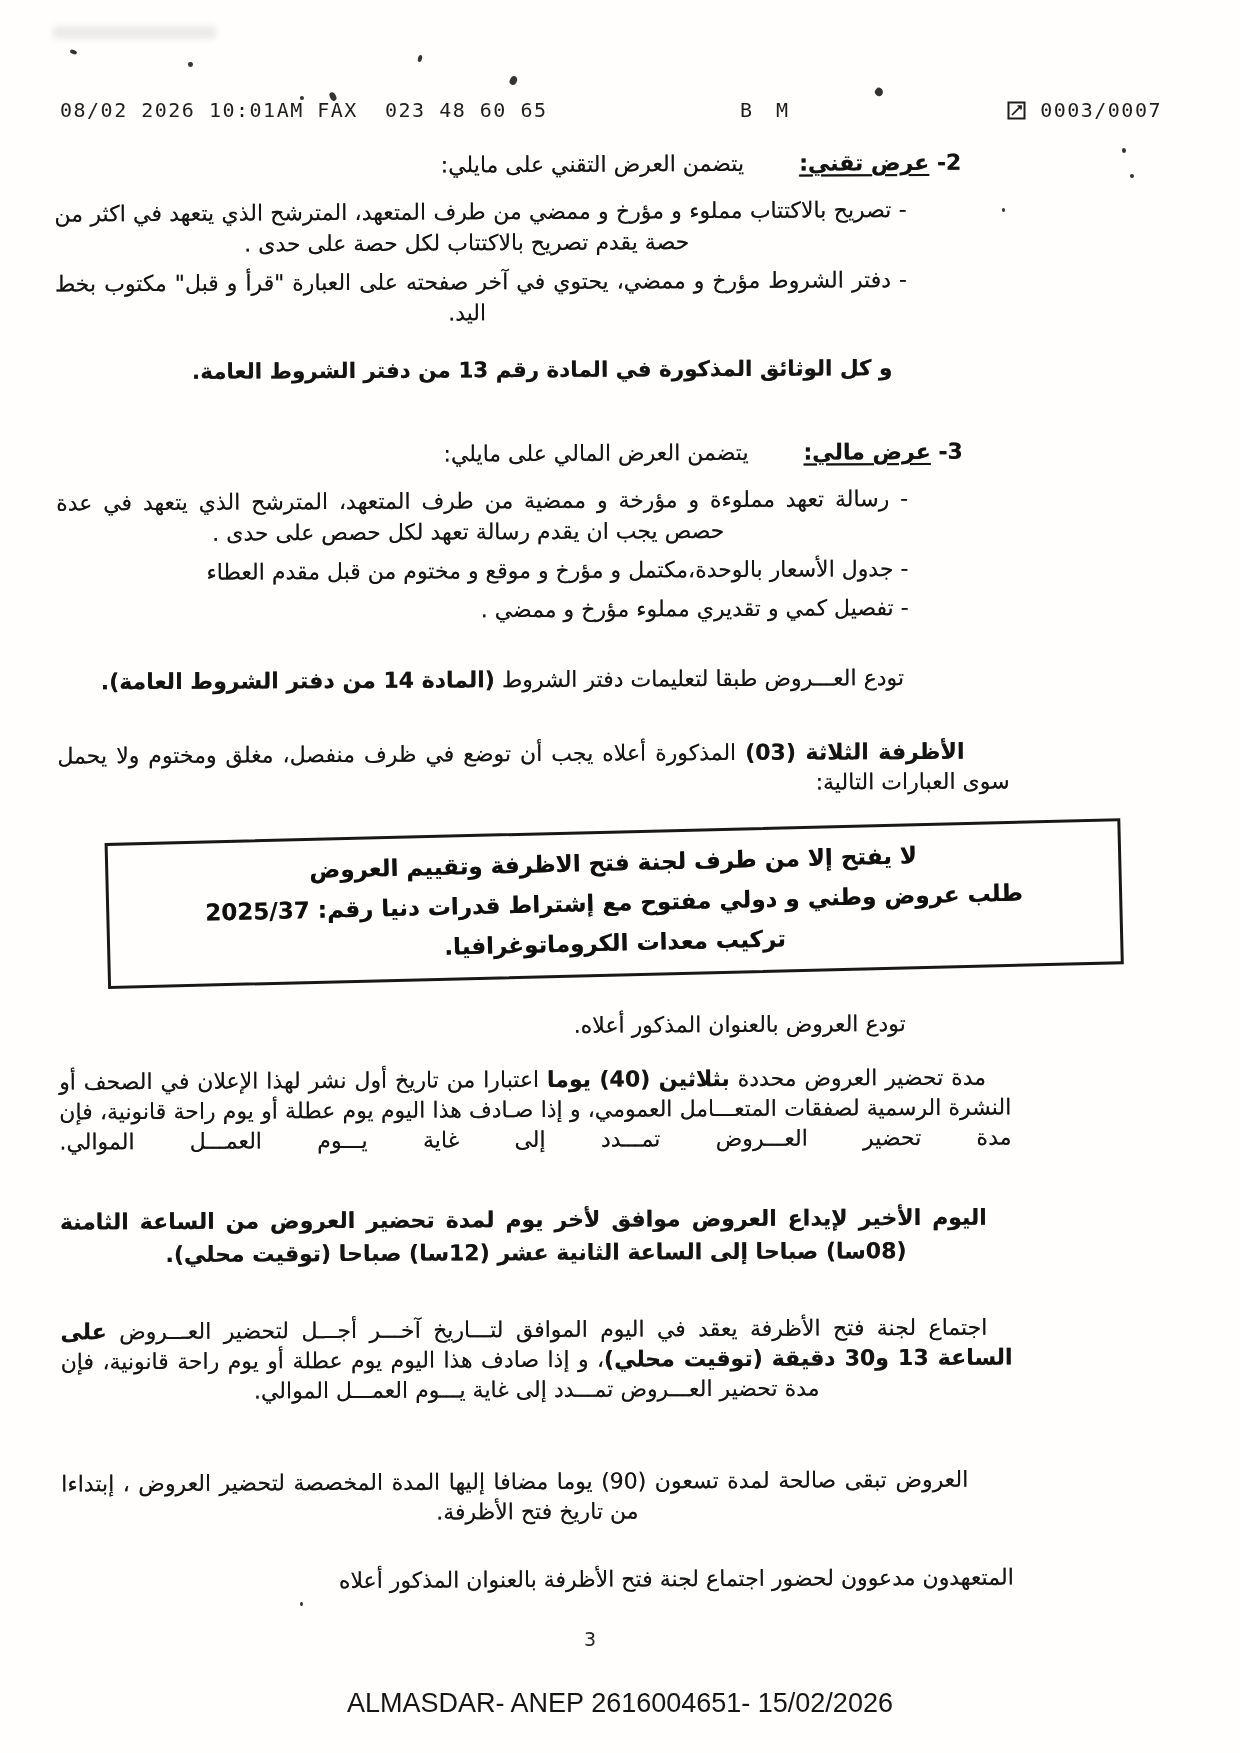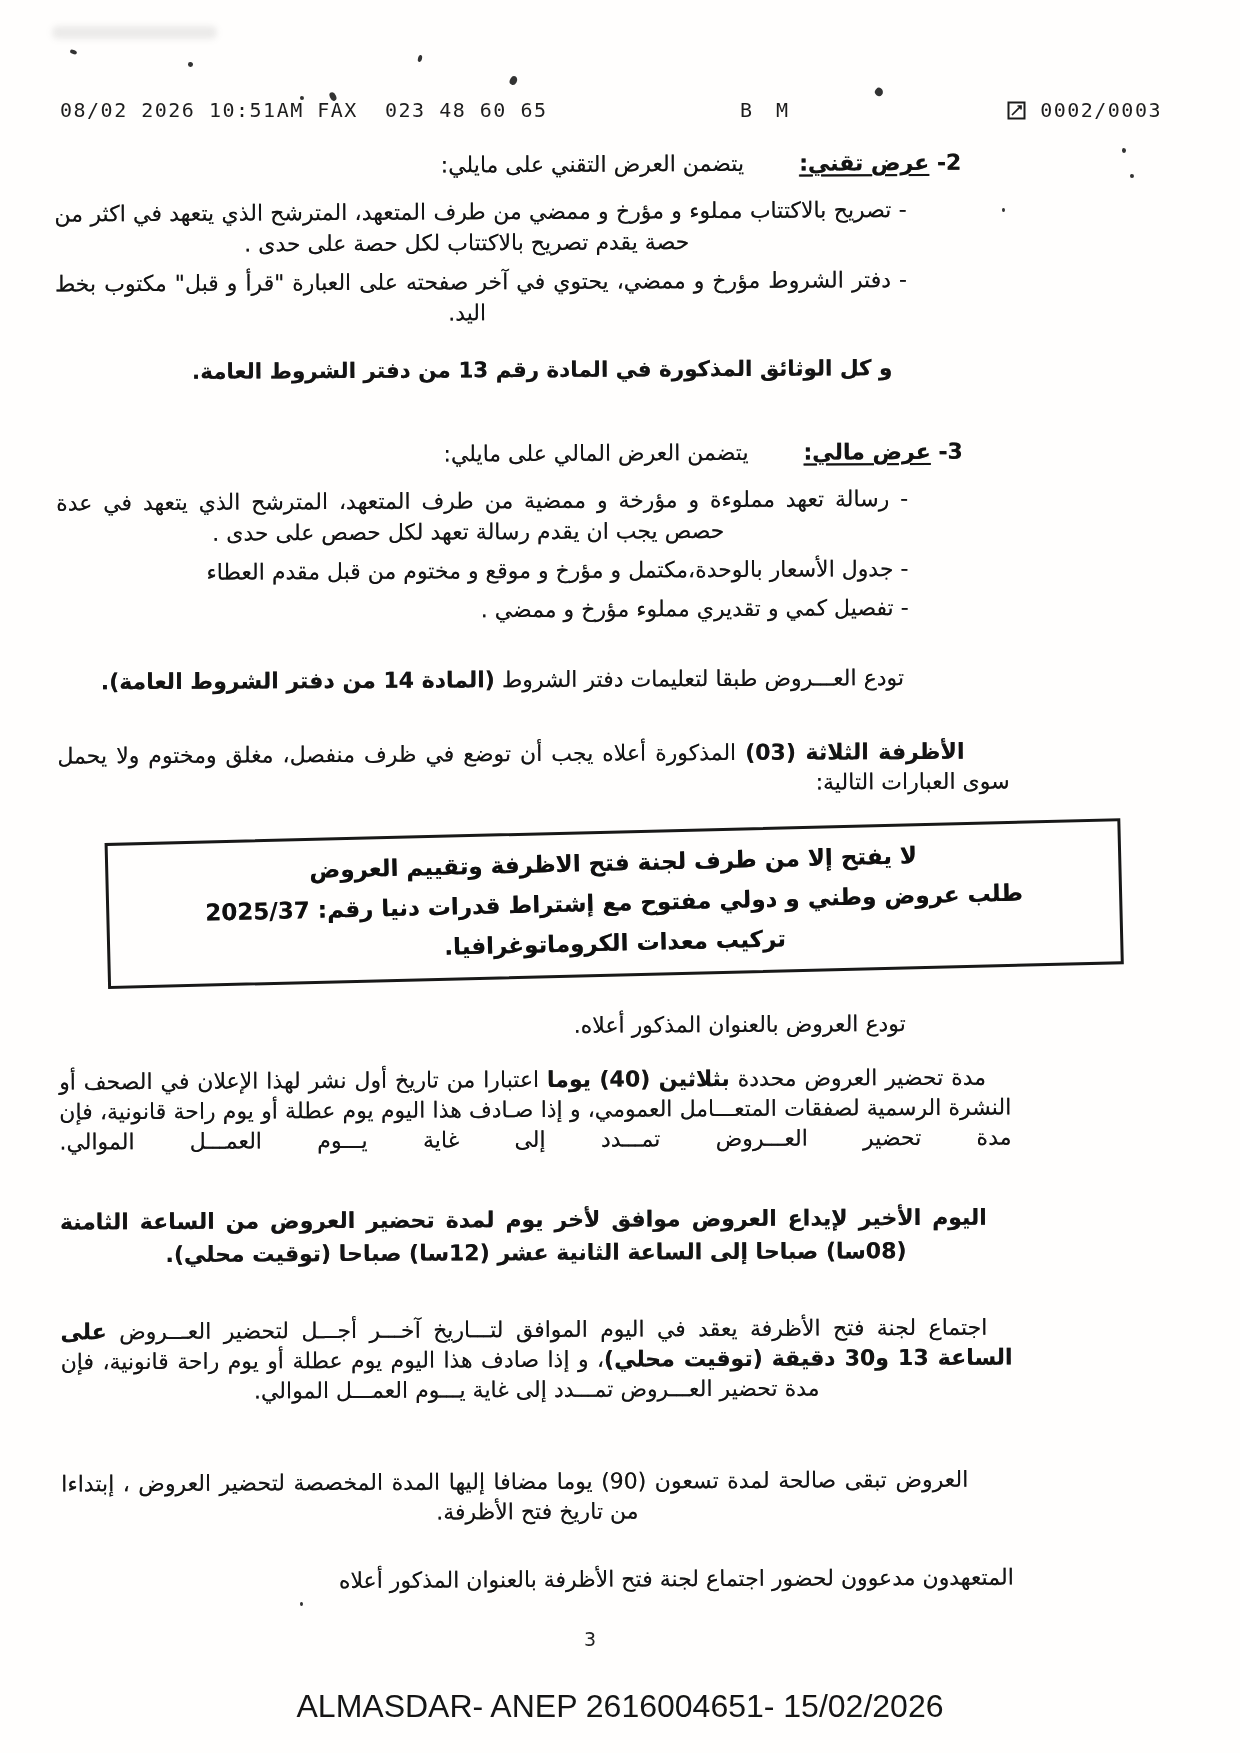--- a/index.html
+++ b/index.html
@@ -74,21 +74,21 @@
   .p-meeting{margin-top:46px;min-height:120px;}
   .p-validity{margin-top:32px;min-height:60px;}
   .p-invite{margin-top:38px;}
   
   .page-number{
     position:absolute;top:1628px;left:0;width:1180px;text-align:center;
     font-size:19px;color:#222;
   }
   .pub-footer{
     position:absolute;top:1688px;left:0;right:0;text-align:center;
-    font-family:"Liberation Sans",sans-serif;font-size:32px;color:#151515;
+    font-family:"Liberation Sans",sans-serif;font-size:27px;color:#151515;
   }
   
   .smudge{
     position:absolute;top:26px;left:52px;width:165px;height:13px;
     background:rgba(60,60,60,.10);filter:blur(3px);border-radius:6px;
   }
   .speck{position:absolute;background:#333;border-radius:45% 55% 50% 50%;display:block;}
 </style>
 </head>
 <body>
@@ -102,28 +102,28 @@
   <i class="speck" style="top:96px;left:300px;width:4px;height:4px;"></i>
   <i class="speck" style="top:76px;left:510px;width:7px;height:9px;transform:rotate(30deg);"></i>
   <i class="speck" style="top:55px;left:418px;width:4px;height:7px;transform:rotate(15deg);"></i>
   <i class="speck" style="top:88px;left:875px;width:8px;height:8px;transform:rotate(40deg);"></i>
   <i class="speck" style="top:148px;left:1122px;width:4px;height:5px;"></i>
   <i class="speck" style="top:174px;left:1130px;width:4px;height:4px;"></i>
   <i class="speck" style="top:208px;left:1002px;width:3px;height:4px;"></i>
   <i class="speck" style="top:1602px;left:300px;width:3px;height:4px;"></i>
 
   <header class="fax-header">
-    <span class="fax-left">08/02 2026 10:51AM FAX  023 48 60 65</span>
+    <span class="fax-left">08/02 2026 10:01AM FAX  023 48 60 65</span>
     <span class="fax-mid">B M</span>
     <span class="fax-right">
       <svg class="fax-icon" width="19" height="19" viewBox="0 0 19 19" aria-hidden="true">
         <rect x="1.5" y="1.5" width="16" height="16" fill="none" stroke="#1c1c1c" stroke-width="2"></rect>
         <path d="M5 14 L14 5 M10.5 5 h3.5 v3.5" stroke="#1c1c1c" stroke-width="1.7" fill="none"></path>
       </svg>
-      <span>0002/0003</span>
+      <span>0003/0007</span>
     </span>
   </header>
 
   <main class="content">
 
     <h2 class="sec-head h2-block"><span class="num">2-</span> <span class="title">عرض تقني:</span><span class="intro"> يتضمن العرض التقني على مايلي:</span></h2>
 
     <ul class="bullets">
       <li class="center-last two-line"><span class="dash">-</span> <span>تصريح بالاكتتاب مملوء و مؤرخ و ممضي من طرف المتعهد، المترشح الذي يتعهد في اكثر من حصة يقدم تصريح بالاكتتاب لكل حصة على حدى .</span></li>
       <li class="center-last two-line"><span class="dash">-</span> <span>دفتر الشروط مؤرخ و ممضي، يحتوي في آخر صفحته على العبارة "قرأ و قبل" مكتوب بخط اليد.</span></li>

